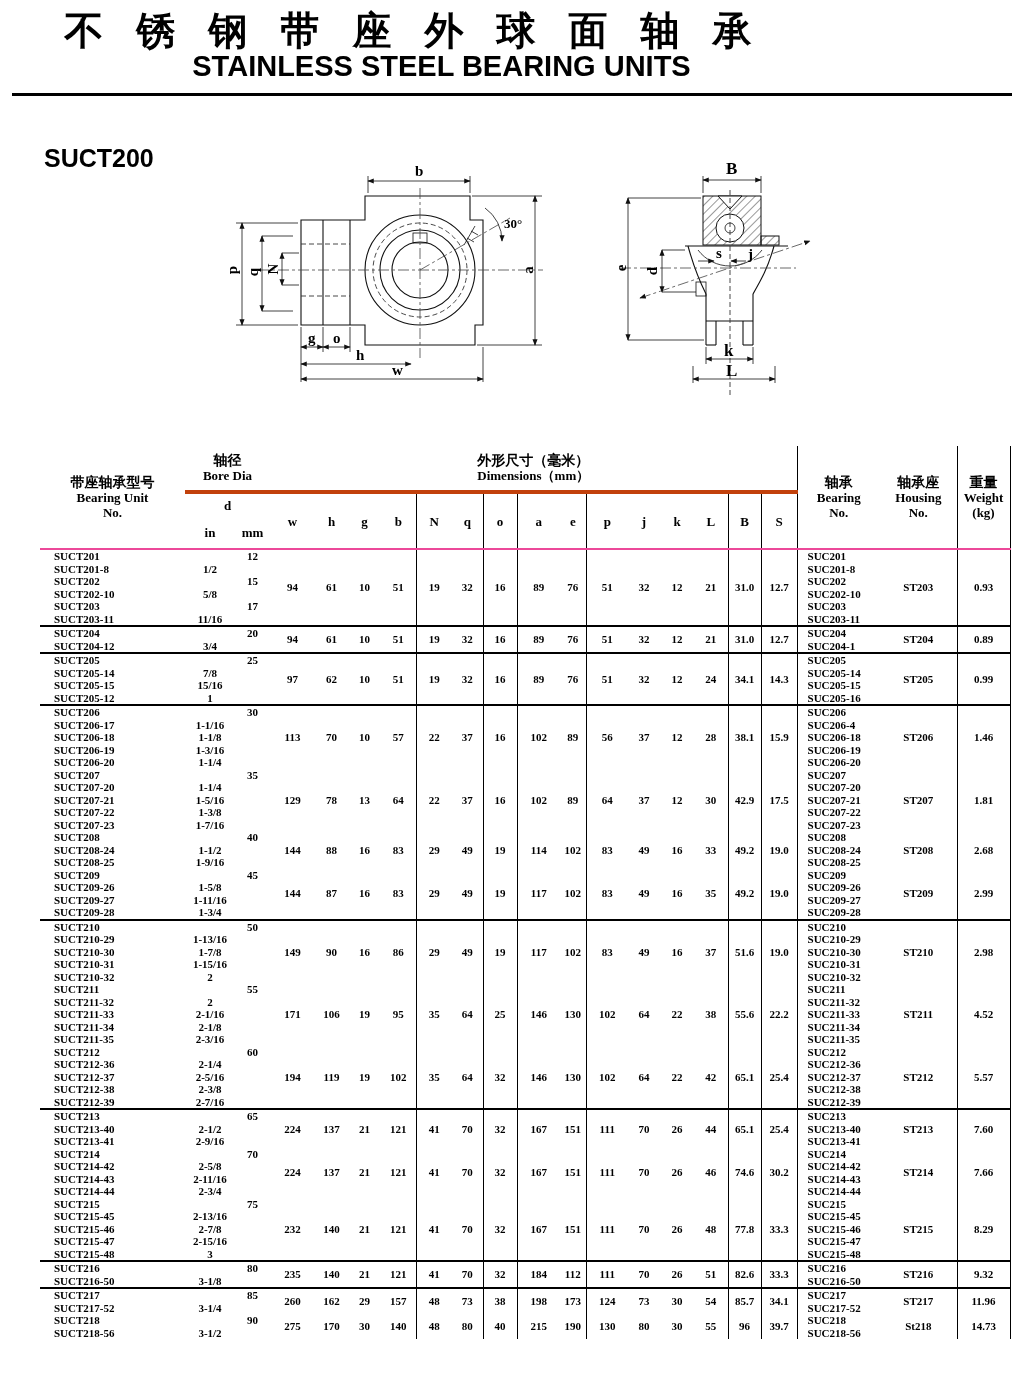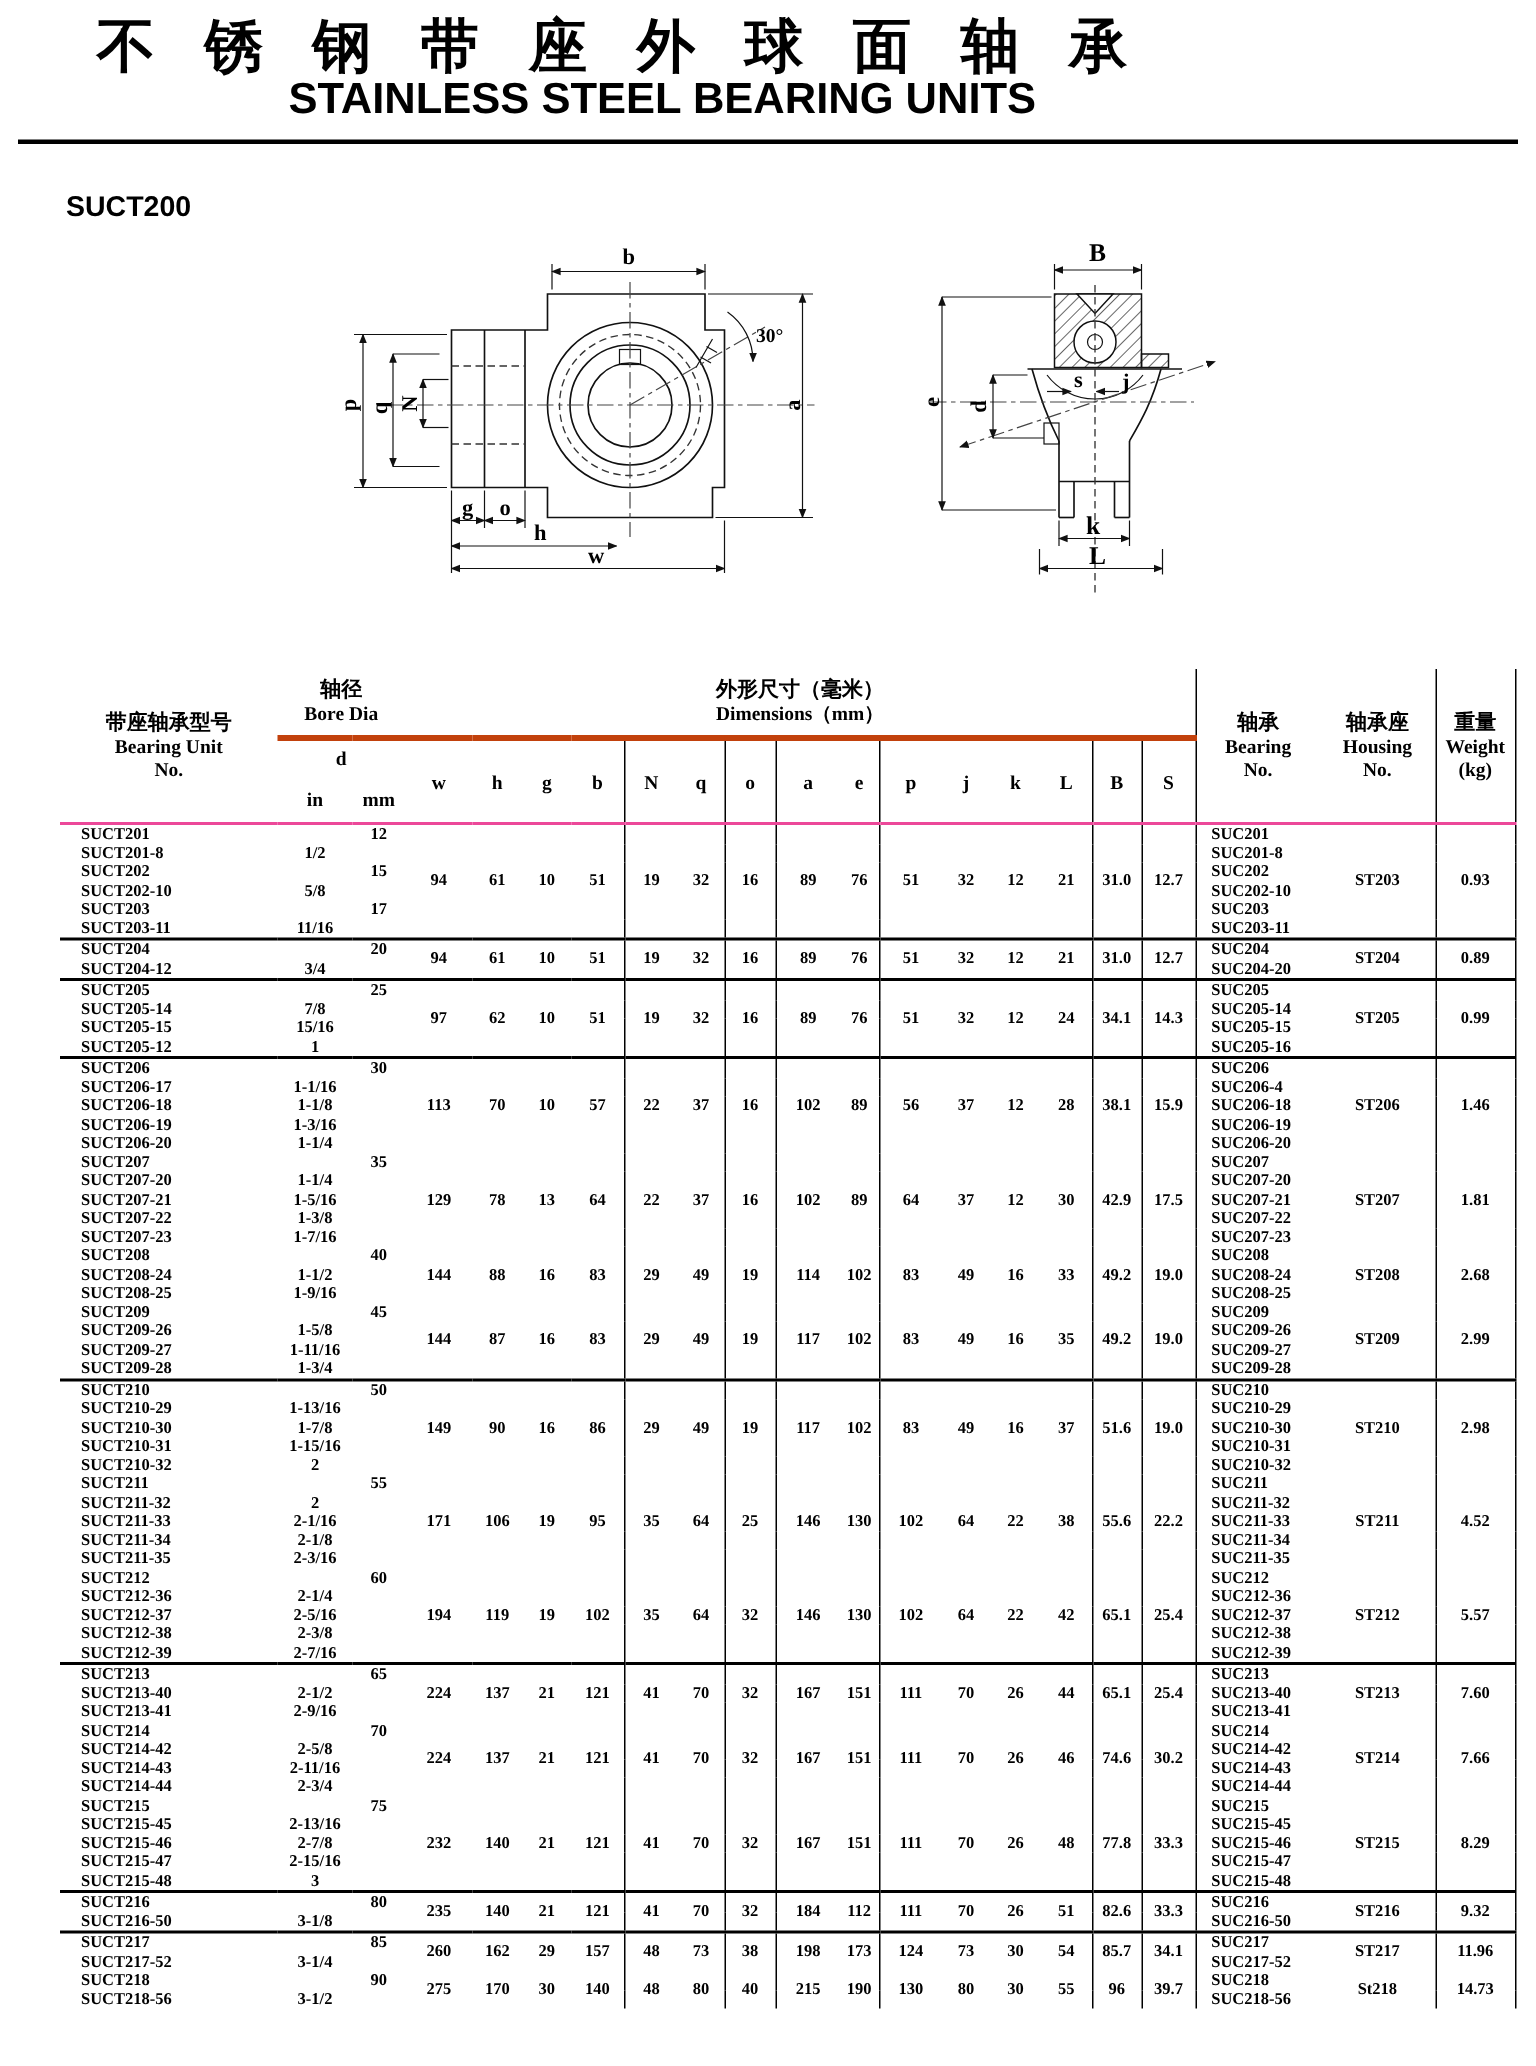--- a/index.html
+++ b/index.html
@@ -1,20 +1,20 @@
 <!DOCTYPE html>
 <html><head>
 <meta charset="utf-8">
 <style>
   html,body{margin:0;padding:0;background:#fff;}
   body{width:1024px;height:1377px;position:relative;font-family:"Liberation Serif",serif;color:#000;overflow:hidden;}
   .title-cn{position:absolute;top:4px;left:0;width:816px;text-align:center;font-size:39px;font-weight:bold;font-family:"Liberation Sans",sans-serif;letter-spacing:33px;text-indent:33px;white-space:nowrap;}
   .title-en{position:absolute;top:50px;left:0;width:883px;text-align:center;font-size:29px;font-weight:bold;font-family:"Liberation Sans",sans-serif;letter-spacing:0px;}
   .rule{position:absolute;top:93px;left:12px;width:1000px;height:3px;background:#000;}
-  .series{position:absolute;top:128px;left:44px;font-size:19px;font-weight:bold;font-family:"Liberation Sans",sans-serif;}
+  .series{position:absolute;top:144px;left:44px;font-size:25px;font-weight:bold;font-family:"Liberation Sans",sans-serif;}
   .drawL{position:absolute;left:198px;top:146px;}
   .drawR{position:absolute;left:618px;top:146px;}
   svg{overflow:visible;}
   svg .geo{stroke:#111;fill:none;stroke-width:1.1;}
   svg .thin{stroke:#111;fill:none;stroke-width:0.8;}
   svg .cl{stroke:#444;fill:none;stroke-width:0.8;stroke-dasharray:11,3,3,3;}
   svg .dash{stroke:#333;fill:none;stroke-width:0.9;stroke-dasharray:5,3;}
   svg .dim{stroke:#111;fill:none;stroke-width:0.8;}
   svg text{font-family:"Liberation Serif",serif;font-weight:bold;fill:#000;font-size:15px;}
   svg text.big{font-size:17px;}
@@ -325,21 +325,21 @@
           <td class="bl sep" rowspan="2">31.0</td>
           <td class="bl sep" rowspan="2">12.7</td>
           <td class="bearing bl">SUC204</td>
           <td class=" sep" rowspan="2">ST204</td>
           <td class="bl br sep" rowspan="2">0.89</td>
         </tr>
         <tr>
           <td class="name sep">SUCT204-12</td>
           <td class=" sep">3/4</td>
           <td class=" sep"></td>
-          <td class="bearing bl sep">SUC204-20</td>
+          <td class="bearing bl sep">SUC204-1</td>
         </tr>
         <tr>
           <td class="name">SUCT205</td>
           <td></td>
           <td>25</td>
           <td class=" sep" rowspan="4">97</td>
           <td class=" sep" rowspan="4">62</td>
           <td class=" sep" rowspan="4">10</td>
           <td class=" sep" rowspan="4">51</td>
           <td class="bl sep" rowspan="4">19</td>

